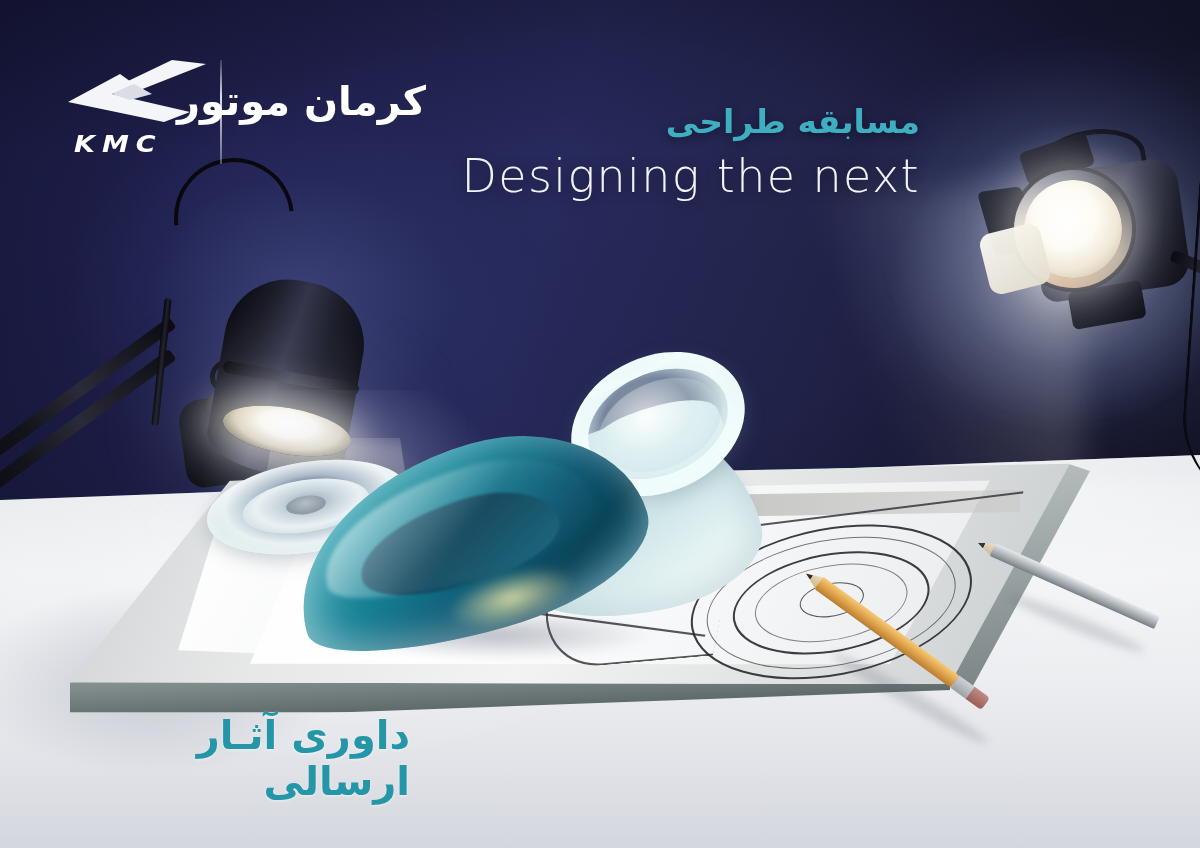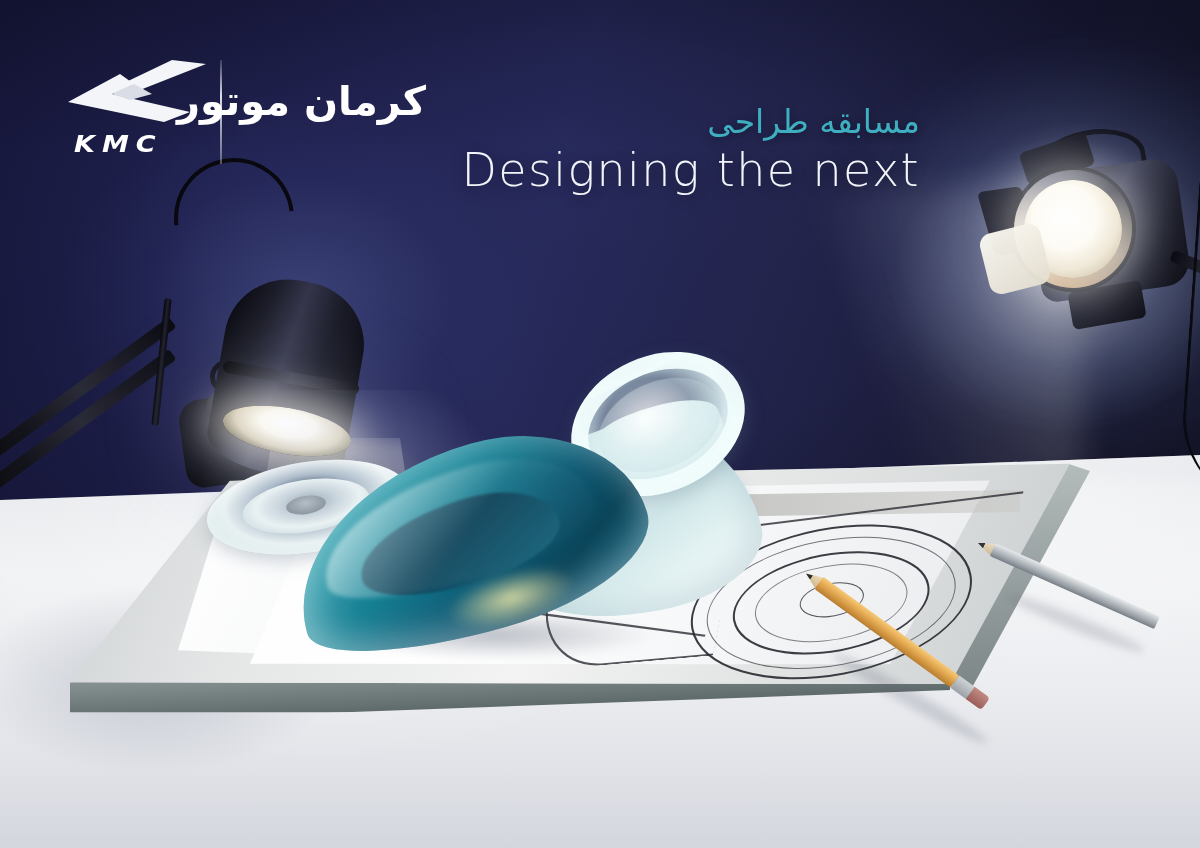--- a/index.html
+++ b/index.html
@@ -357,27 +357,27 @@
   }
   .brand-fa{
     position:absolute;left:168px;top:20px;width:190px;height:56px;
     color:#ffffff;font-size:40px;font-weight:700;direction:rtl;text-align:right;
     font-family:"DejaVu Sans","Liberation Sans",sans-serif;white-space:nowrap;
   }
 
   
   .headline{position:absolute;left:420px;top:104px;width:500px;}
   .hl-fa{
-    color:#3eaec0;font-size:33px;font-weight:400;direction:rtl;text-align:right;
+    color:#3eaec0;font-size:33px;font-weight:700;direction:rtl;text-align:right;
     line-height:1.12;letter-spacing:.5px;
     text-shadow:0 2px 10px rgba(0,0,0,.40);
   }
   .hl-en1{
     color:#f2f4fa;font-size:46px;font-weight:300;letter-spacing:1.4px;
-    text-align:right;margin-top:2px;line-height:1.18;
+    text-align:right;margin-top:8px;line-height:1.18;
     text-shadow:0 2px 14px rgba(0,0,0,.45);
   }
   .hl-en2{
     color:#ffffff;font-size:108px;font-weight:300;letter-spacing:2px;
     text-align:right;line-height:1.02;margin-top:-4px;
     text-shadow:0 4px 26px rgba(0,0,0,.45);
   }
 
   
   .caption{
@@ -492,14 +492,15 @@
     <div class="brand-wordmark">KMC</div>
     <div class="brand-div"></div>
     <div class="brand-fa">کرمان موتور</div>
   </div>
 
   <div class="headline">
     <div class="hl-fa">مسابقه طراحی</div>
     <div class="hl-en1">Designing the next</div>
   </div>
 
+  <div class="caption">داوری آثـار ارسالی</div>
 
 </div>
 
 </body></html>

